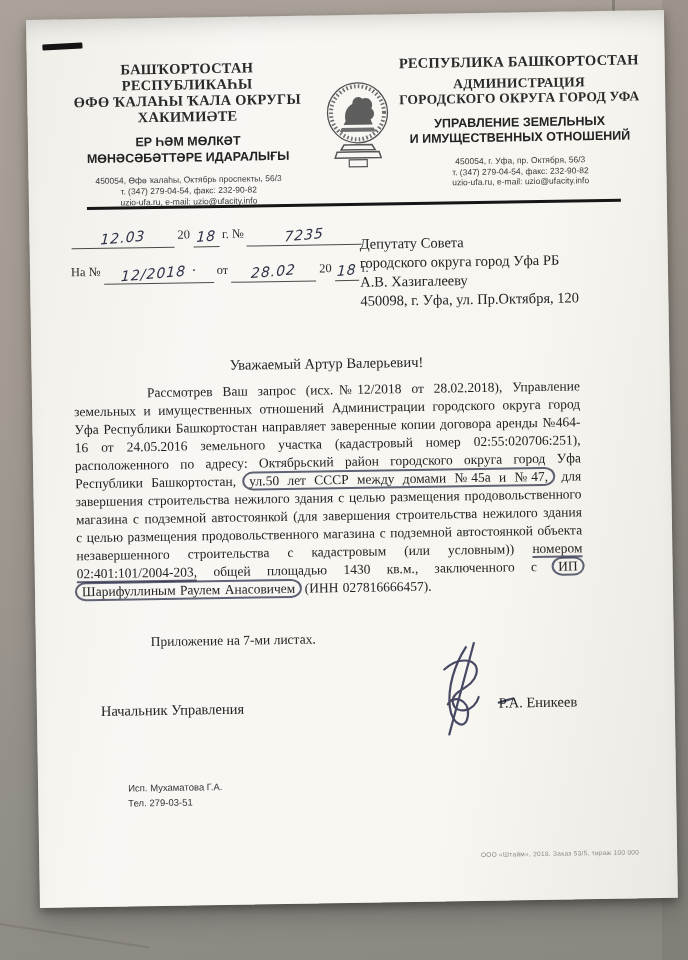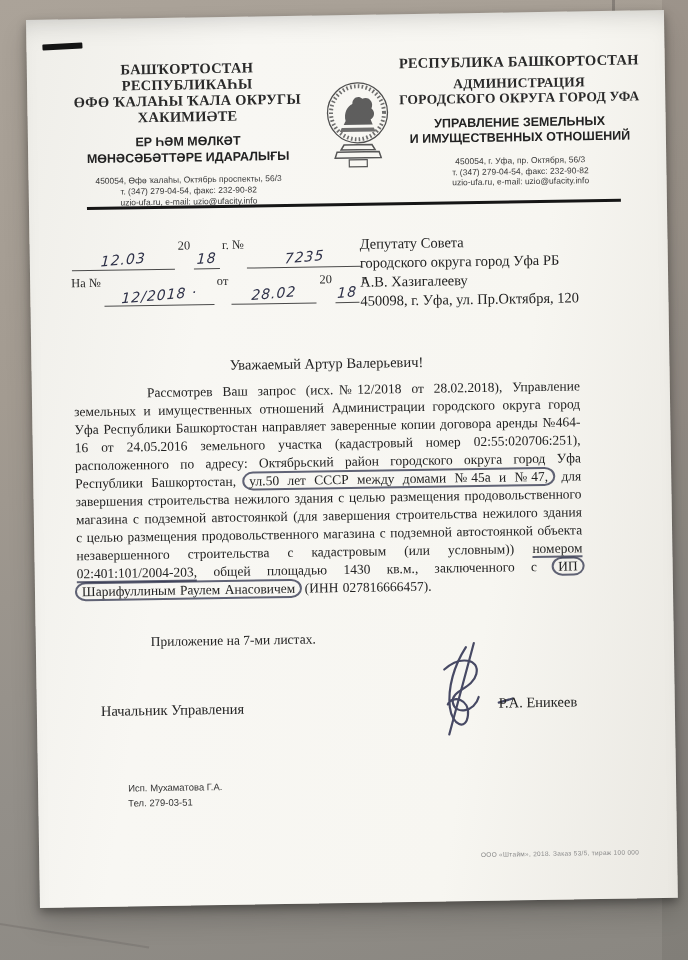--- a/index.html
+++ b/index.html
@@ -31,21 +31,21 @@
 
   .emblem{position:absolute;left:294px;top:64px;width:72px;height:96px;}
 
   .rule{position:absolute;left:58px;top:188px;width:534px;height:3px;background:#161616;}
 
   .ref-line{position:absolute;white-space:nowrap;font-size:12.5px;color:#2a2a2a;}
   .ref-line1{left:42px;top:206px;}
   .ref-line2{left:38px;top:242px;}
   .wline{display:inline-block;border-bottom:1.2px solid #4a4a4a;text-align:center;vertical-align:bottom;height:18px;}
   .w103{width:103px;} .w26{width:26px;} .w115{width:115px;} .w110{width:110px;} .w85{width:85px;} .w24{width:24px;}
-  .plabel{display:inline-block;margin:15px 3px;vertical-align:bottom;height:16px;}
+  .plabel{display:inline-block;margin:4px 3px;vertical-align:bottom;height:16px;}
   .hand{display:inline-block;font-family:"DejaVu Sans",sans-serif;font-style:italic;font-size:14px;
         color:#2e3148;transform:rotate(-4deg) skewX(-8deg);letter-spacing:1px;}
 
   .recipient{position:absolute;left:330px;top:220px;width:270px;font-size:14.5px;line-height:19px;color:#232323;}
 
   .salutation{position:absolute;left:42px;top:340px;width:506px;text-align:center;font-size:14.5px;color:#232323;}
 
   .body-text{position:absolute;left:42px;top:366px;width:506px;font-size:13.5px;line-height:18px;
              text-align:justify;text-indent:73px;color:#242424;word-spacing:1px;}
   .pen-circle{border:2px solid rgba(45,49,75,0.75);border-radius:16px/14px;padding:0 5px;margin:0 -2px;

